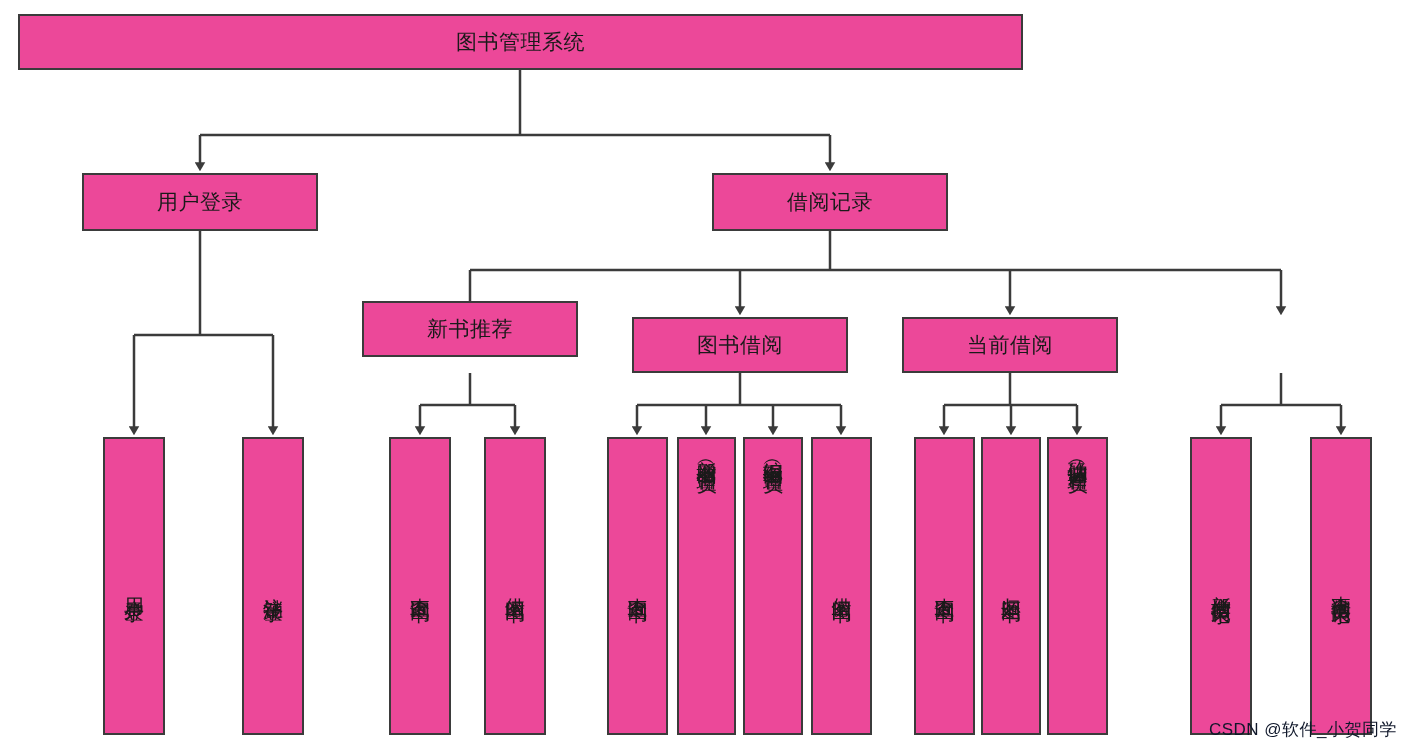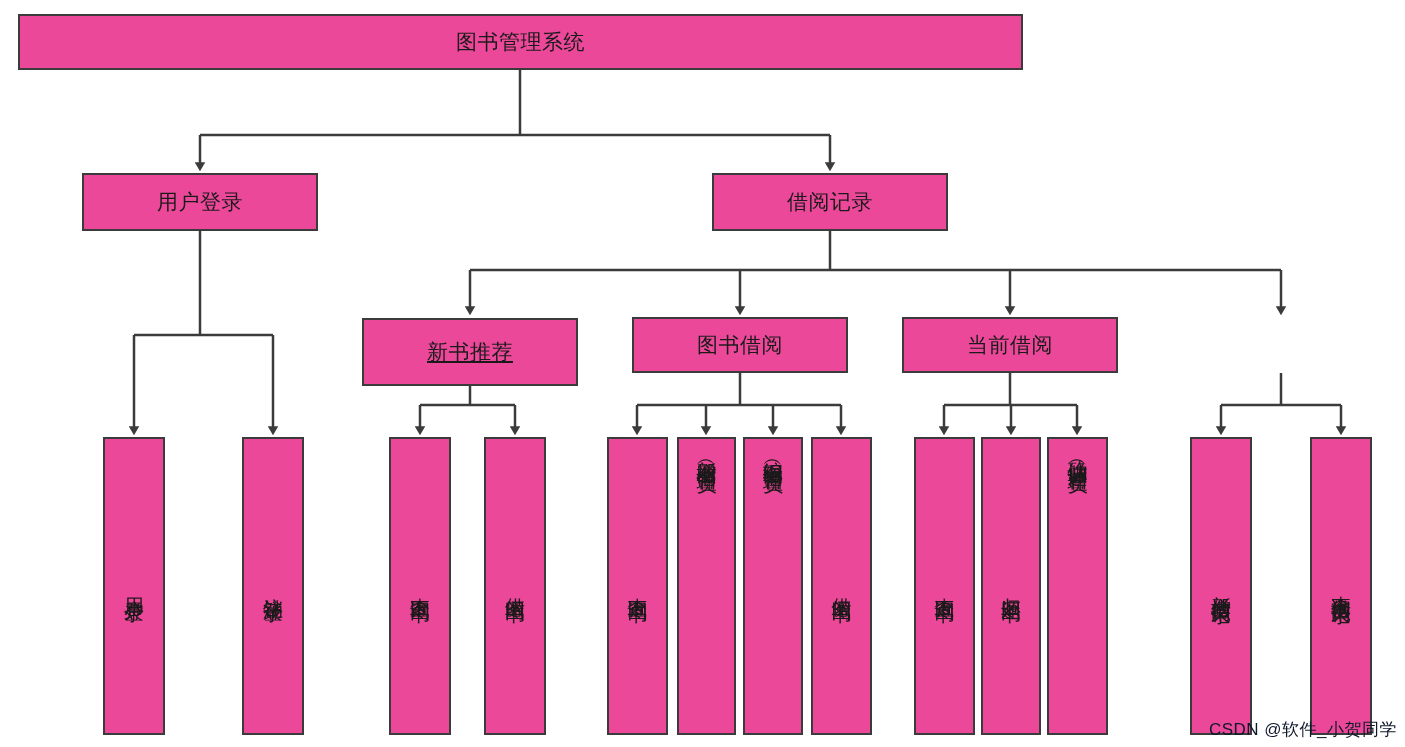--- a/index.html
+++ b/index.html
@@ -119,21 +119,21 @@
       <path d="M 1221 405 L 1221 427" marker-end="url(#arrow)"></path>
       <path d="M 1341 405 L 1341 427" marker-end="url(#arrow)"></path>
     </g>
   </svg>
 
   <div class="node horiz" id="node-root" style="left: 18px; top: 14px; width: 1005px; height: 56px;">图书管理系统</div>
 
   <div class="node horiz" style="left: 82px; top: 173px; width: 236px; height: 58px;">用户登录</div>
   <div class="node horiz" style="left: 712px; top: 173px; width: 236px; height: 58px;">借阅记录</div>
 
-  <div class="node horiz" style="left: 362px; top: 318px; width: 216px; height: 68px; text-decoration: underline;">新书推荐</div>
+  <div class="node horiz" style="left: 362px; top: 301px; width: 216px; height: 56px;">新书推荐</div>
   <div class="node horiz" style="left: 632px; top: 317px; width: 216px; height: 56px;">图书借阅</div>
   <div class="node horiz" style="left: 902px; top: 317px; width: 216px; height: 56px;">当前借阅</div>
 
   <div class="node vert" style="left: 103px; top: 437px; width: 62px; height: 298px;">用户登录</div>
   <div class="node vert" style="left: 242px; top: 437px; width: 62px; height: 298px;">注销登录</div>
   <div class="node vert" style="left: 389px; top: 437px; width: 62px; height: 298px;">查询图书</div>
   <div class="node vert" style="left: 484px; top: 437px; width: 62px; height: 298px;">借阅图书</div>
   <div class="node vert" style="left: 607px; top: 437px; width: 61px; height: 298px;">查询图书</div>
   <div class="node vert top-align" style="left: 677px; top: 437px; width: 59px; height: 298px;">新增图书（管理员）</div>
   <div class="node vert top-align" style="left: 743px; top: 437px; width: 60px; height: 298px;">编辑图书（管理员）</div>

